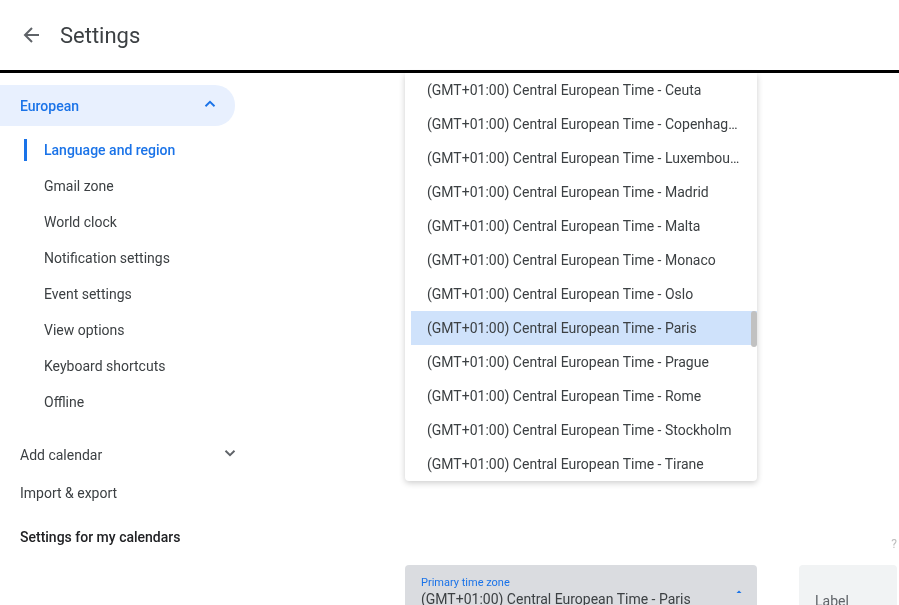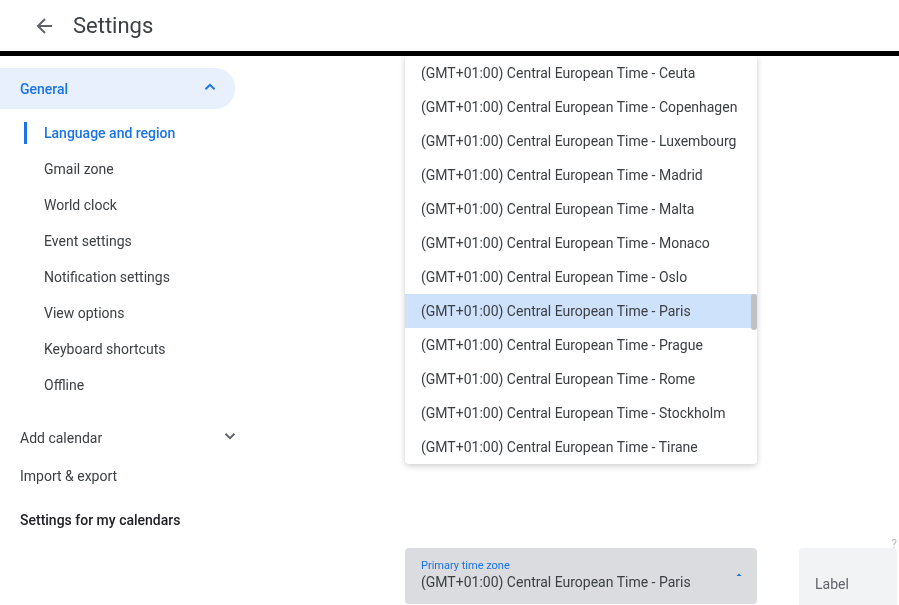--- a/index.html
+++ b/index.html
@@ -7,25 +7,25 @@
       font-family: 'Google Sans', Roboto, Arial, sans-serif;
       font-size: 14px;
       color: #3c4043;
       background: #fff;
       width: 899px;
       height: 605px;
       overflow: hidden;
       position: relative;
     }
     .header {
-      height: 56px;
-      display: flex;
-      align-items: center;
-      padding: 0 25px;
-      border-bottom: 5px solid #000000;
+      height: 73px;
+      display: flex;
+      align-items: center;
+      padding: 0 12px;
+      border-bottom: 3px solid #000000;
     }
     .back-arrow {
       width: 40px;
       height: 40px;
       display: flex;
       align-items: center;
       justify-content: center;
       cursor: pointer;
       border-radius: 50%;
       color: #5f6368;
@@ -121,20 +121,21 @@
       overflow-y: auto;
       max-height: 492px;
     }
     .dropdown-option {
       padding: 9px 16px;
       cursor: pointer;
       white-space: nowrap;
       overflow: hidden;
       text-overflow: ellipsis;
       color: #3c4043;
+      margin-left: 6px;
     }
     .dropdown-option.selected {
       background: #cfe2fb;
     }
     .scrollbar-thumb {
       position: absolute;
       right: 0;
       top: 238px;
       width: 6px;
       height: 36px;
@@ -205,33 +206,33 @@
     <svg width="24" height="24" viewBox="0 0 24 24" fill="none" stroke="currentColor" stroke-width="2">
         <path d="M19 12H5M12 5l-7 7 7 7"></path>
       </svg>
   </div>
   <div class="header-title">Settings</div>
 </div>
 
 <div class="content">
   <div class="sidebar">
     <div class="sidebar-section">
-      <span class="sidebar-section-label">General</span>
+      <span class="sidebar-section-label">European</span>
       <span class="sidebar-chevron">
         <svg width="18" height="18" viewBox="0 0 24 24" fill="none" stroke="currentColor" stroke-width="2.5">
             <path d="M6 15l6-6 6 6"></path>
           </svg>
       </span>
     </div>
     <div class="sidebar-items">
       <div class="sidebar-item active"><span>Language and region</span></div>
       <div class="sidebar-item"><span>Gmail zone</span></div>
       <div class="sidebar-item"><span>World clock</span></div>
+      <div class="sidebar-item"><span>Notification settings</span></div>
       <div class="sidebar-item"><span>Event settings</span></div>
-      <div class="sidebar-item"><span>Notification settings</span></div>
       <div class="sidebar-item"><span>View options</span></div>
       <div class="sidebar-item"><span>Keyboard shortcuts</span></div>
       <div class="sidebar-item"><span>Offline</span></div>
     </div>
     <div class="sidebar-bottom">
       <div class="sidebar-plain">
         <span>Add calendar</span>
         <span style="color:#5f6368;">
           <svg width="18" height="18" viewBox="0 0 24 24" fill="none" stroke="currentColor" stroke-width="2.5">
               <path d="M6 9l6 6 6-6"></path>

